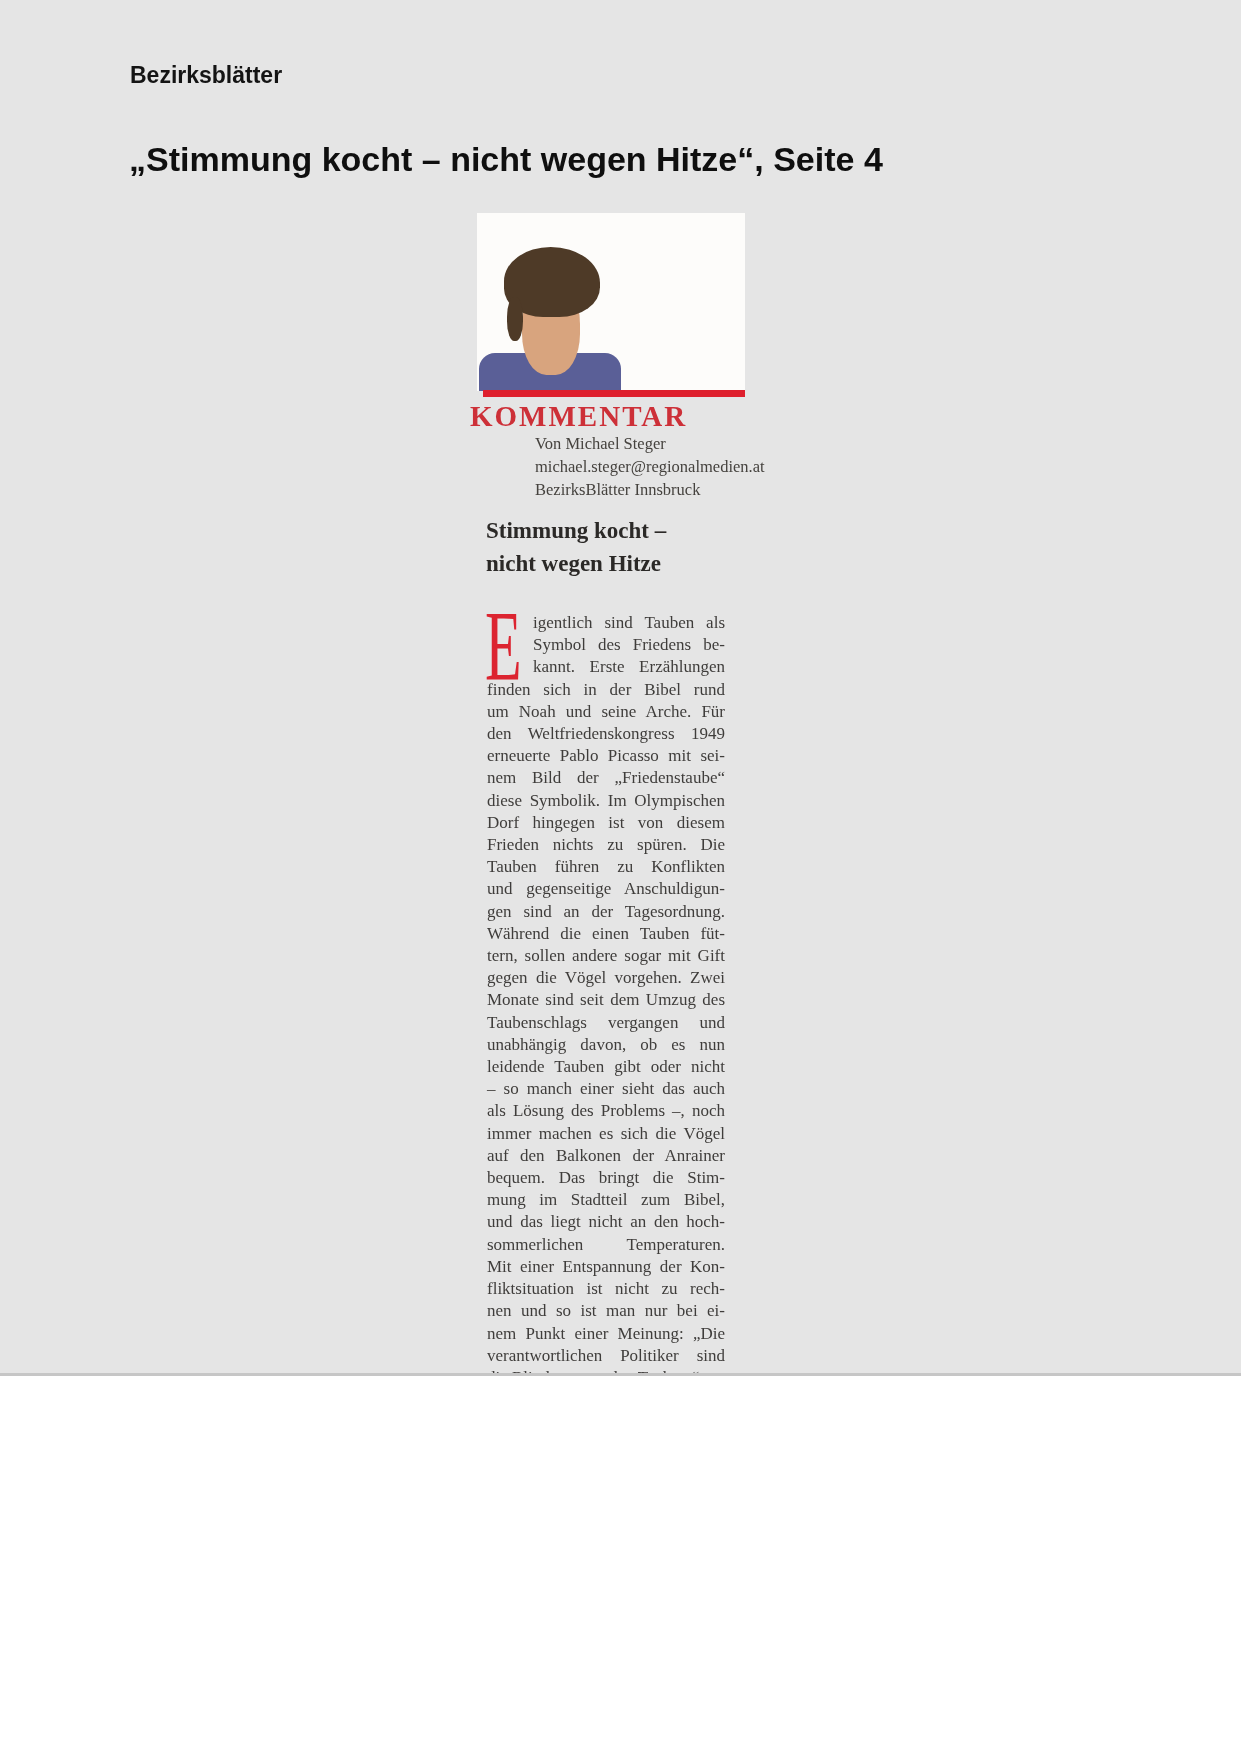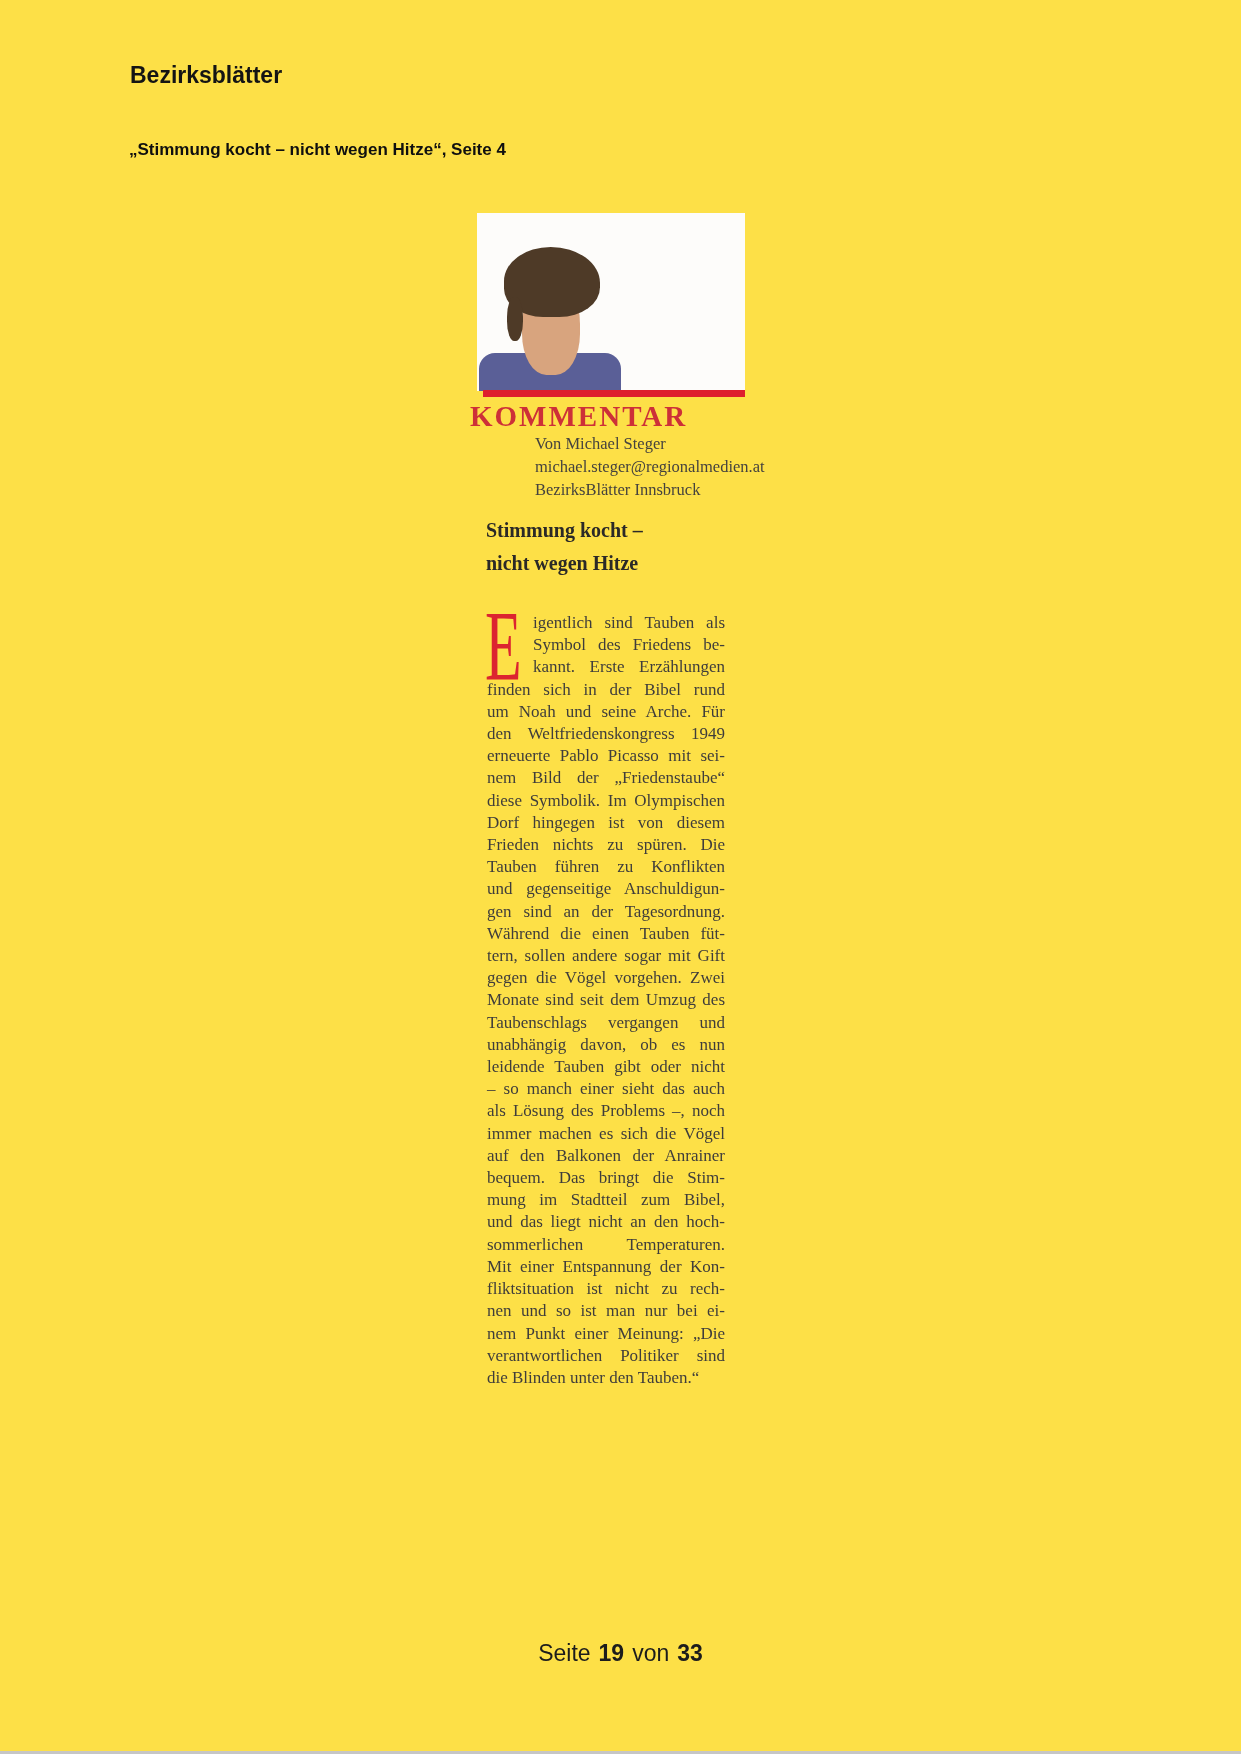--- a/index.html
+++ b/index.html
@@ -1,21 +1,21 @@
 <!DOCTYPE html>
 <html><head>
 <meta charset="utf-8">
 <style>
   html,body{margin:0;padding:0;background:#ffffff;}
-  .page{position:relative;width:1241px;height:1754px;background:#fde047;overflow:hidden;
+  .page{position:relative;width:1241px;height:1376px;background:#e5e5e5;overflow:hidden;
         font-family:"Liberation Sans",sans-serif;}
 
   
   .publication{position:absolute;left:130px;top:62px;font-size:23px;font-weight:700;color:#141414;}
-  .clip-title{position:absolute;left:129px;top:140px;font-size:17px;font-weight:700;color:#0f0f0f;}
+  .clip-title{position:absolute;left:129px;top:140px;font-size:34px;font-weight:700;color:#0f0f0f;}
 
   
   .photo{position:absolute;left:477px;top:213px;width:268px;height:178px;background:#fdfcfa;}
   .photo *{position:absolute;}
   .p-shirt{left:2px;top:140px;width:142px;height:38px;background:#5a5f97;border-radius:16px 16px 0 0;}
   .p-vneck{left:54px;top:140px;width:0;height:0;border-left:15px solid transparent;
            border-right:15px solid transparent;border-top:17px solid #e9e4dd;}
   .p-face{left:45px;top:64px;width:58px;height:98px;background:#d8a47e;border-radius:48% 48% 42% 42%;}
   .p-hair{left:27px;top:34px;width:96px;height:70px;background:#4e3a27;border-radius:55% 58% 48% 46%;}
   .p-hair2{left:30px;top:84px;width:16px;height:44px;background:#4e3a27;border-radius:45%;}
@@ -24,21 +24,21 @@
   .rule{position:absolute;left:483px;top:390px;width:262px;height:7px;background:#de1f2d;}
   .kommentar{position:absolute;left:470px;top:400px;font-family:"Liberation Serif",serif;
              font-weight:700;font-size:29px;letter-spacing:2px;color:#cd3038;}
 
   
   .byline{position:absolute;left:487px;top:432px;font-family:"Liberation Serif",serif;
           font-size:16.5px;line-height:23px;color:#45423e;margin-left:48px;}
 
   
   .headline{position:absolute;left:486px;top:514px;font-family:"Liberation Serif",serif;
-            font-weight:700;font-size:20px;line-height:33px;color:#2b2927;}
+            font-weight:700;font-size:23px;line-height:33px;color:#2b2927;}
   .headline div{white-space:nowrap;}
 
   
   .body{position:absolute;left:487px;top:612px;width:238px;font-family:"Liberation Serif",serif;
         font-size:17px;line-height:22.2px;color:#3f3d3b;}
   .dropcap{position:absolute;left:-2px;top:-16px;font-family:"Liberation Serif",serif;
            font-size:100px;line-height:100px;color:#dc2430;transform:scaleX(.6);
            transform-origin:left top;}
   .body-line{text-align:justify;text-align-last:justify;}
   .body-line.indent{padding-left:46px;}

